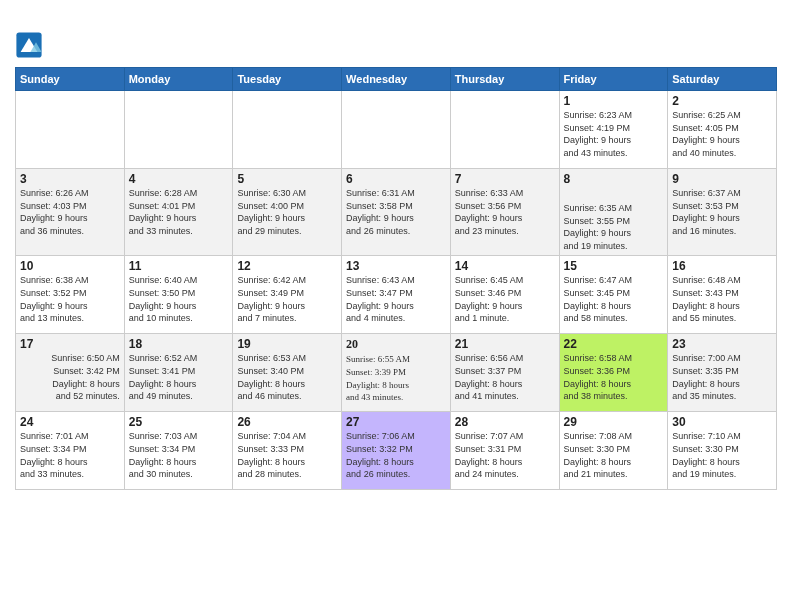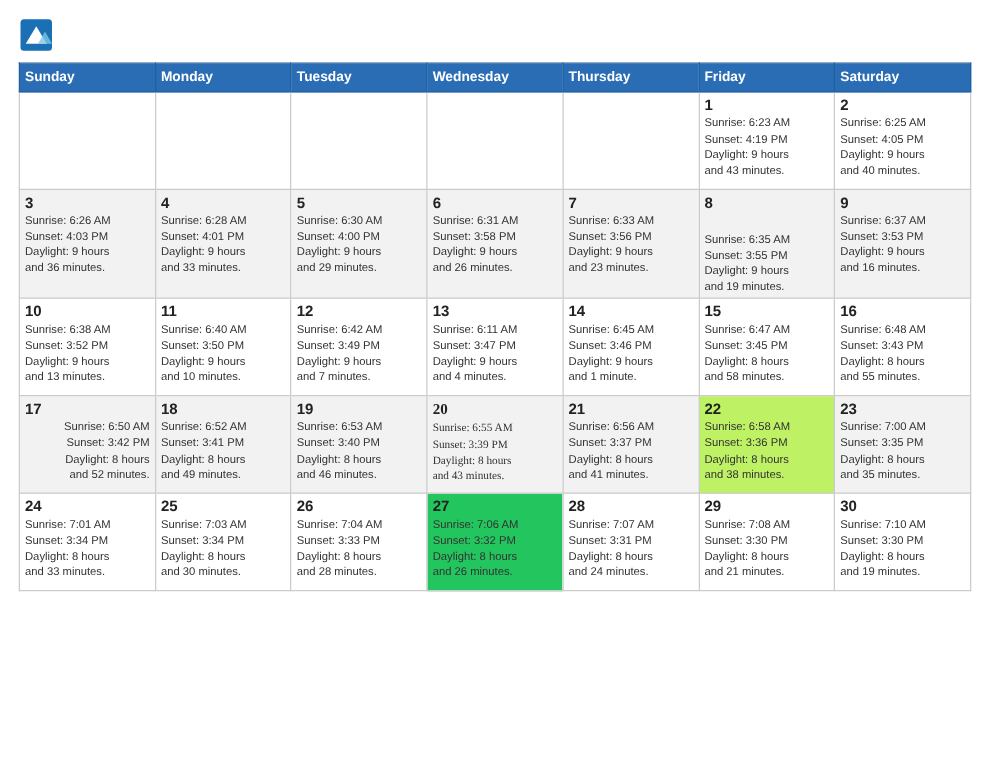--- a/index.html
+++ b/index.html
@@ -5,21 +5,21 @@
     * { margin: 0; padding: 0; box-sizing: border-box; }
     body {
       font-family: Arial, sans-serif;
       background: #fff;
       width: 792px;
       height: 612px;
       overflow: hidden;
     }
     .container {
       width: 792px;
-      padding: 10px 15px;
+      padding: 27px 15px;
     }
     .header {
       display: flex;
       justify-content: space-between;
       align-items: flex-start;
       margin-bottom: 8px;
     }
     .logo {
       display: flex;
       align-items: center;
@@ -223,21 +223,21 @@
           </td>
           <td style="background: rgb(255, 255, 255);">
             <span class="day-number">12</span>
             <div class="day-info" style="white-space: pre-line;">Sunrise: 6:42 AM
 Sunset: 3:49 PM
 Daylight: 9 hours
 and 7 minutes.</div>
           </td>
           <td style="background: rgb(255, 255, 255);">
             <span class="day-number">13</span>
-            <div class="day-info" style="white-space: pre-line;">Sunrise: 6:11 AM
+            <div class="day-info" style="white-space: pre-line;">Sunrise: 6:43 AM
 Sunset: 3:47 PM
 Daylight: 9 hours
 and 4 minutes.</div>
           </td>
           <td style="background: rgb(255, 255, 255); margin-left: 41px;">
             <span class="day-number">14</span>
             <div class="day-info" style="white-space: pre-line;">Sunrise: 6:45 AM
 Sunset: 3:46 PM
 Daylight: 9 hours
 and 1 minute.</div>
@@ -323,21 +323,21 @@
 Daylight: 8 hours
 and 30 minutes.</div>
           </td>
           <td style="background: rgb(255, 255, 255);">
             <span class="day-number">26</span>
             <div class="day-info" style="white-space: pre-line;">Sunrise: 7:04 AM
 Sunset: 3:33 PM
 Daylight: 8 hours
 and 28 minutes.</div>
           </td>
-          <td style="background: #22c55e;">
+          <td style="background: #c4b5fd;">
             <span class="day-number">27</span>
             <div class="day-info" style="white-space: pre-line;">Sunrise: 7:06 AM
 Sunset: 3:32 PM
 Daylight: 8 hours
 and 26 minutes.</div>
           </td>
           <td style="background: rgb(255, 255, 255);">
             <span class="day-number">28</span>
             <div class="day-info" style="white-space: pre-line;">Sunrise: 7:07 AM
 Sunset: 3:31 PM

